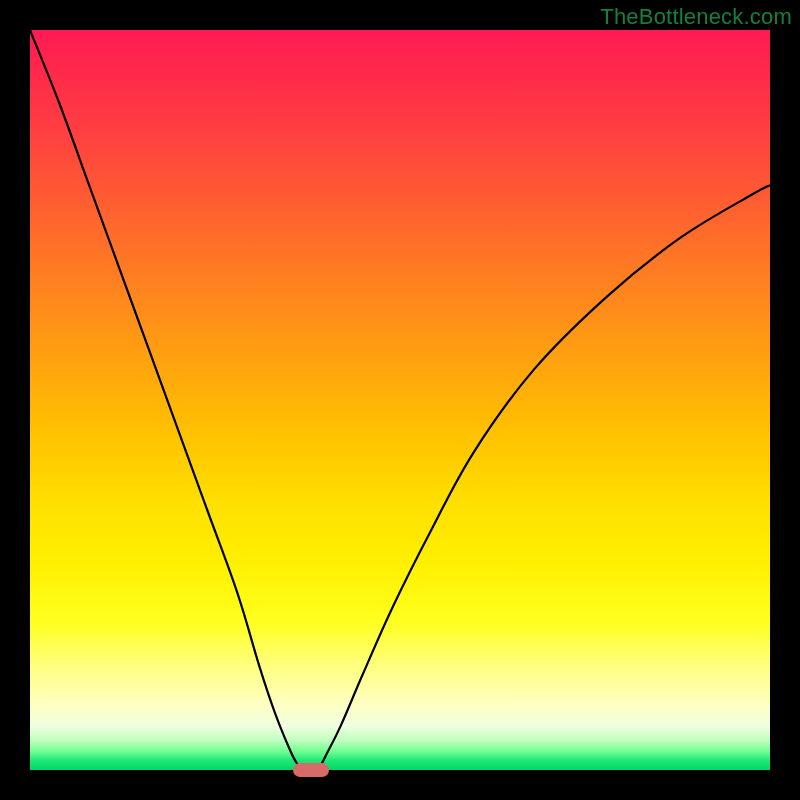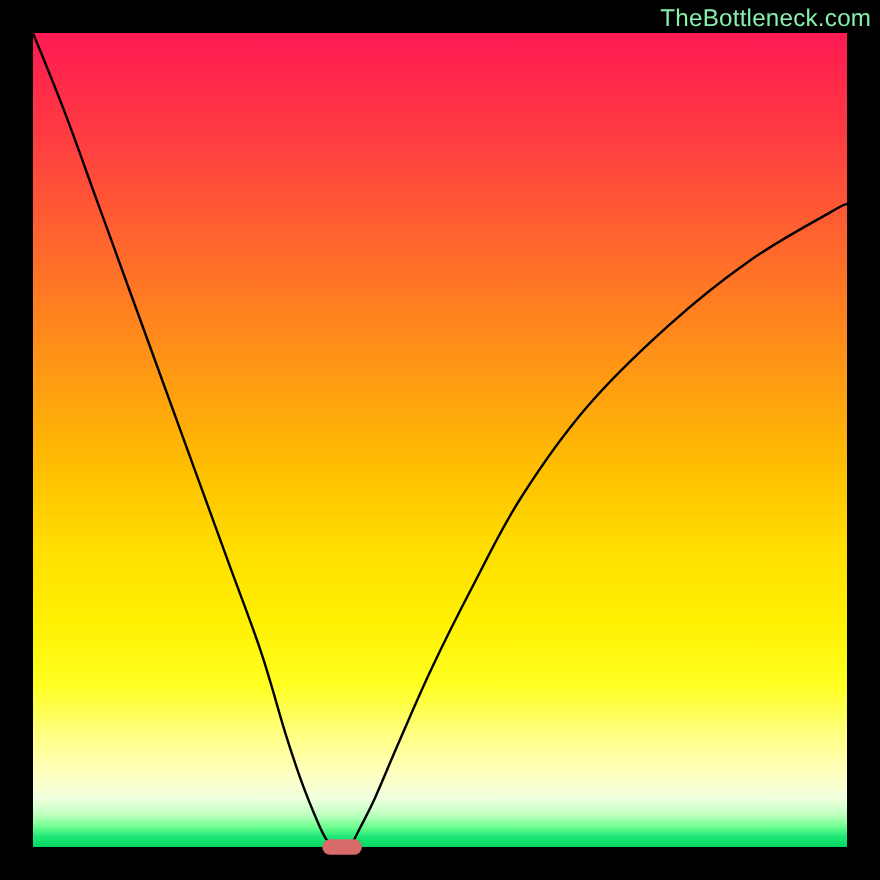--- a/index.html
+++ b/index.html
@@ -42,21 +42,21 @@
       #c0ffc0 96%,
       #70ff90 97.5%,
       #20e878 98.7%,
       #00d860 100%
     );
   }
   .watermark {
     position: absolute;
     top: 4px;
     right: 8px;
-    color: #86efac;
+    color: #15803d;
     font-size: 22px;
     font-weight: 500;
     letter-spacing: 0.2px;
     z-index: 5;
   }
   svg.curve {
     position: absolute;
     top: 0;
     left: 0;
     width: 740px;

